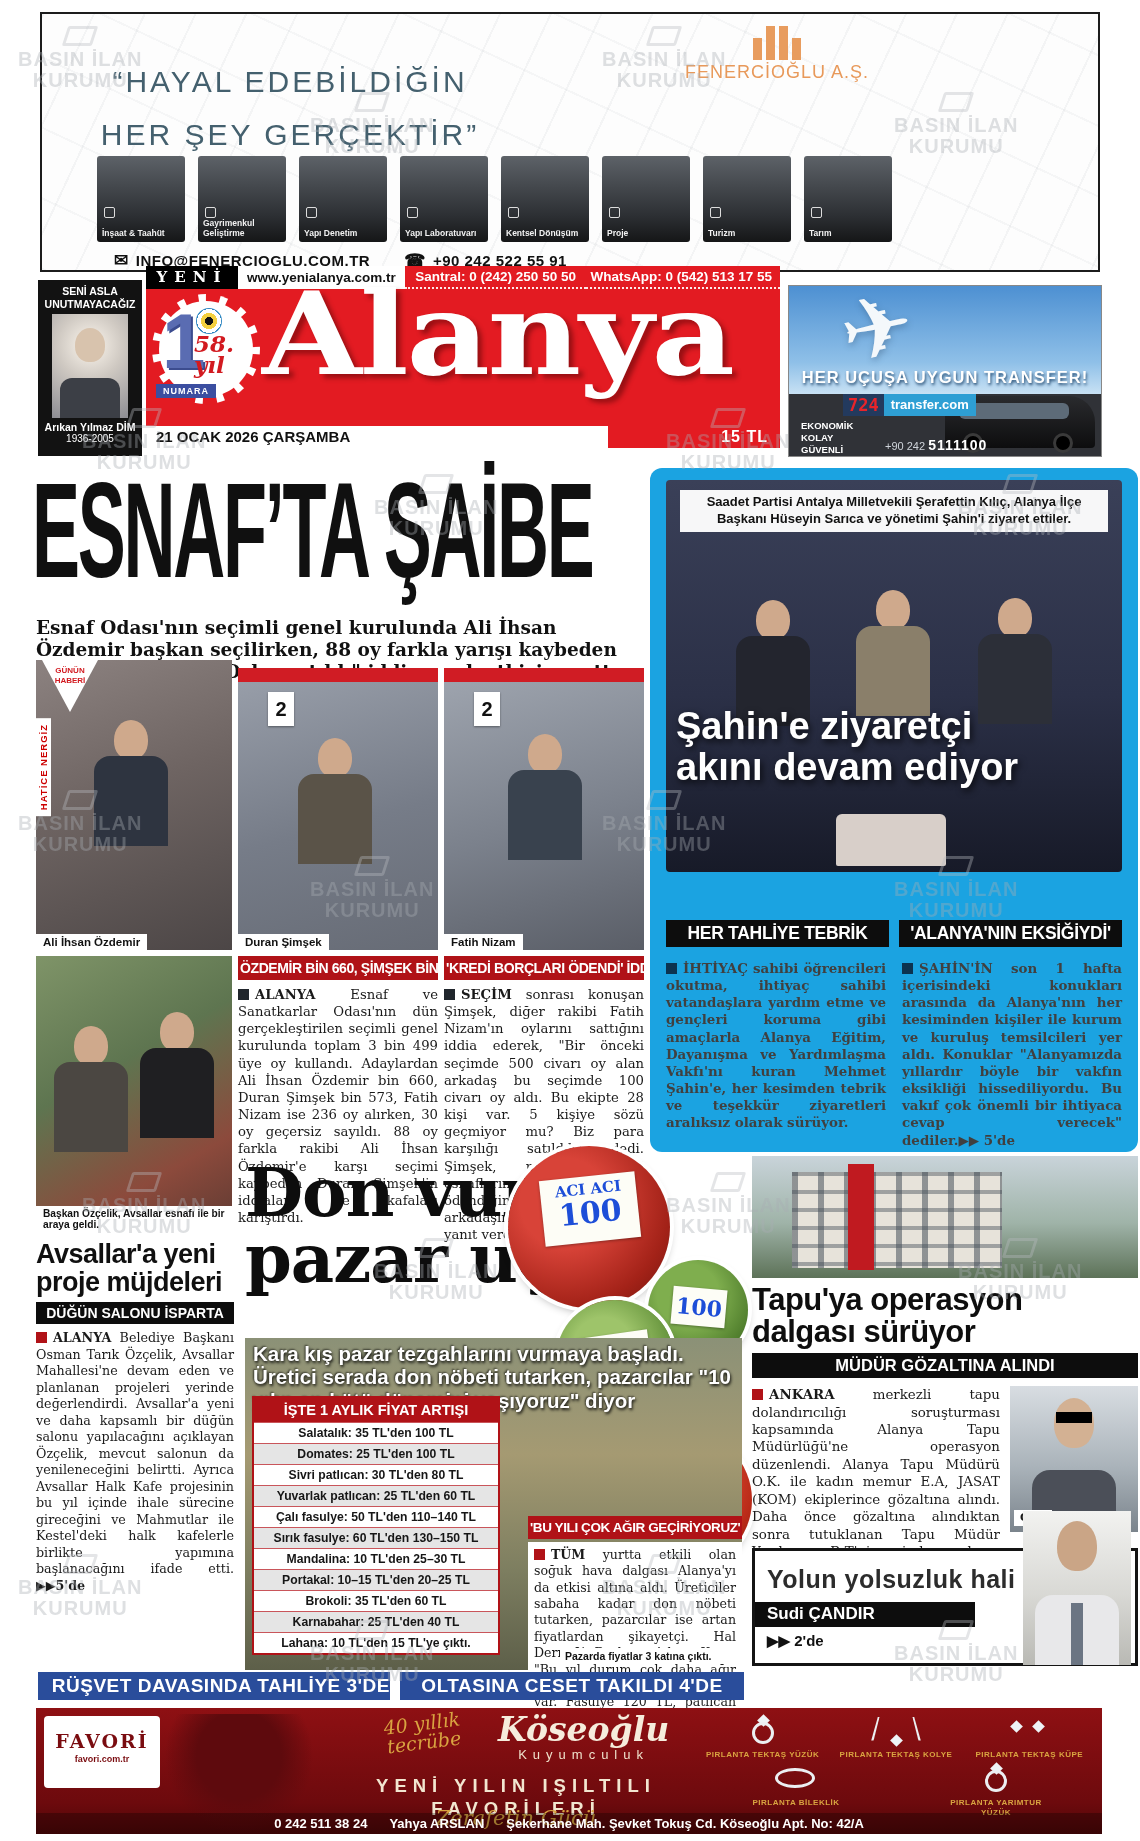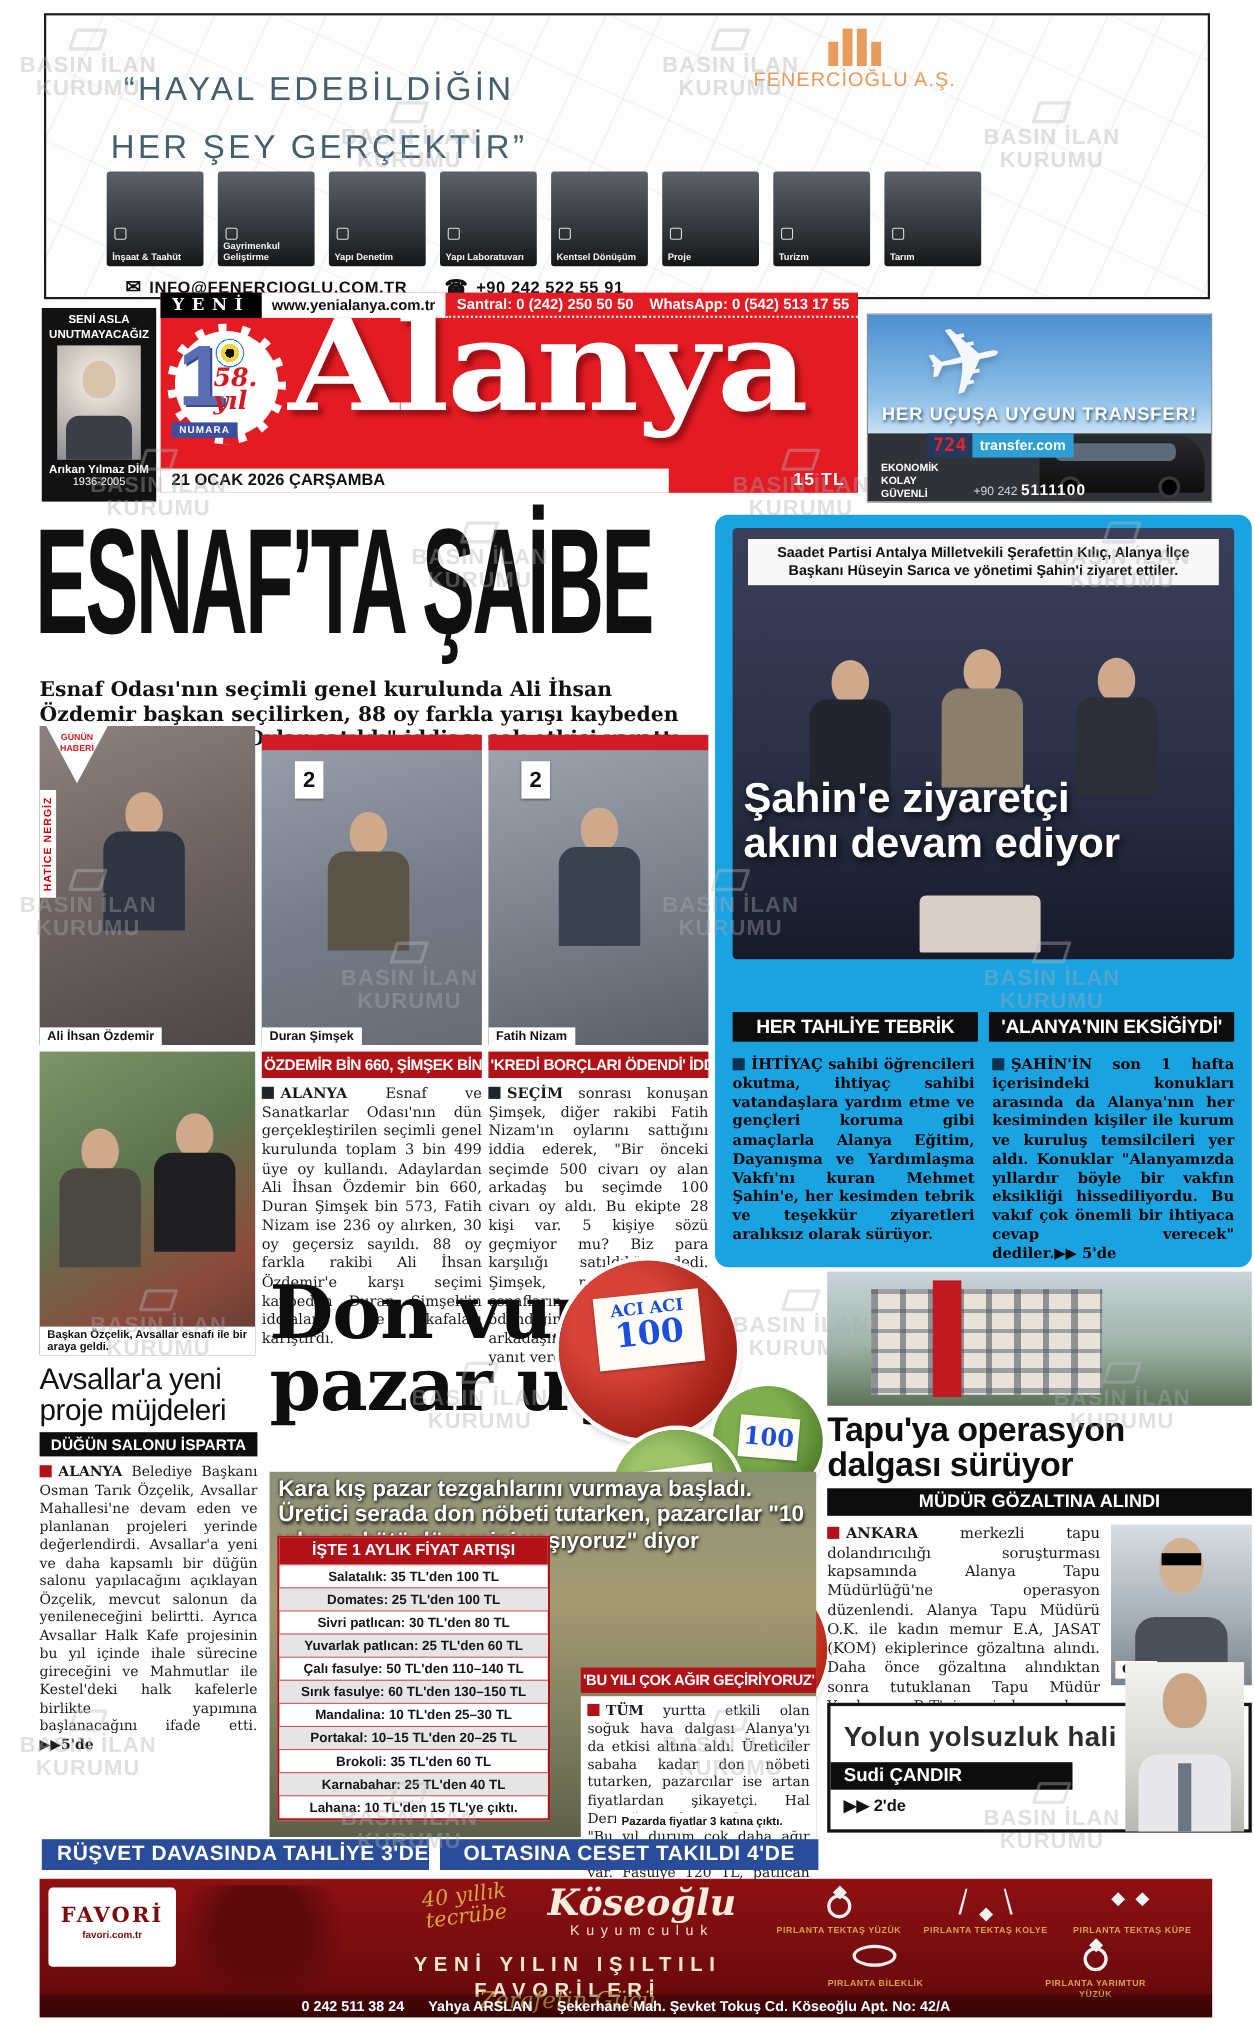--- a/index.html
+++ b/index.html
@@ -144,30 +144,30 @@
       background:linear-gradient(180deg,#3a4058 0%,#2b3047 55%,#171a28 100%); }
   #sahin-caption { margin:10px 14px; background:rgba(255,255,255,.96); color:#111; font-size:13px; font-weight:bold;
       line-height:1.3; text-align:center; padding:4px 8px; position:relative; z-index:2; }
   #sahin-photo .laptop { position:absolute; left:170px; bottom:6px; width:110px; height:52px; background:#d8cfc9;
       border-radius:6px 6px 2px 2px; }
   #sahin-headline { position:absolute; left:26px; top:238px; color:#fff; font-size:38px; font-weight:800;
       line-height:1.08; text-shadow:2px 3px 7px rgba(0,0,0,.75); z-index:3; }
   #sahin-kickers { position:absolute; left:16px; right:16px; top:452px; display:flex; gap:10px; }
   #sahin-kickers .kicker-black { flex:1; font-size:17.5px; letter-spacing:-.3px; }
   #sahin-cols { position:absolute; left:16px; right:16px; top:492px; display:flex; gap:16px; }
-  #sahin-cols .col { flex:1; color:#000000; font-family:"DejaVu Serif",serif; font-weight:bold; font-size:13.4px;
+  #sahin-cols .col { flex:1; color:#404040; font-family:"DejaVu Serif",serif; font-weight:bold; font-size:13.4px;
       line-height:1.28; text-align:justify; }
   #sahin-cols .sq { background:#0c3350; }
 
   
   #photo-avsallar { left:36px; top:956px; width:196px; height:276px;
       background:linear-gradient(150deg,#7f9468 0%,#5e7550 40%,#8c4a3c 75%,#5e3a32 100%); }
   #photo-avsallar .pcap { font-size:10.2px; right:0; }
   #avsallar { left:36px; top:1240px; width:198px; }
-  #avsallar h2 { font-size:27px; font-weight:400; line-height:1.04; color:#101010; letter-spacing:-.5px; }
+  #avsallar h2 { font-size:27px; font-weight:700; line-height:1.04; color:#101010; letter-spacing:-.5px; }
   #avsallar .kicker-black { font-size:14px; margin:6px 0 2px 0; }
   #avsallar .body-serif { font-size:12.7px; }
 
   
   #market-headline { left:245px; top:1160px; width:470px; font-family:"DejaVu Serif",serif; font-weight:bold;
       color:#0d0d0d; font-size:67px; line-height:.98; letter-spacing:-1px; }
   .pricecircle { position:absolute; border-radius:50%; overflow:hidden; box-shadow:0 0 0 4px #fff, 0 4px 8px rgba(0,0,0,.3); }
   .handsign { position:absolute; background:#fdfdf6; color:#1d4ed8; font-family:"DejaVu Serif",serif;
       font-weight:bold; text-align:center; box-shadow:0 1px 3px rgba(0,0,0,.35); }
   #circle-chili { left:508px; top:1146px; width:162px; height:162px;

